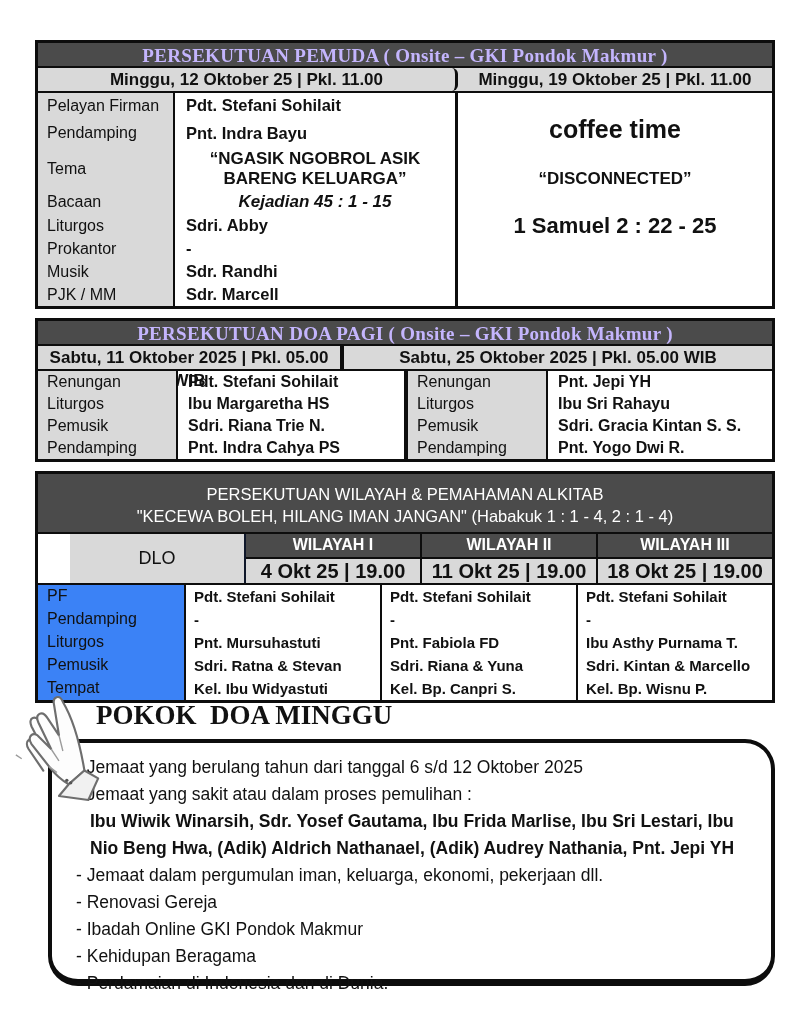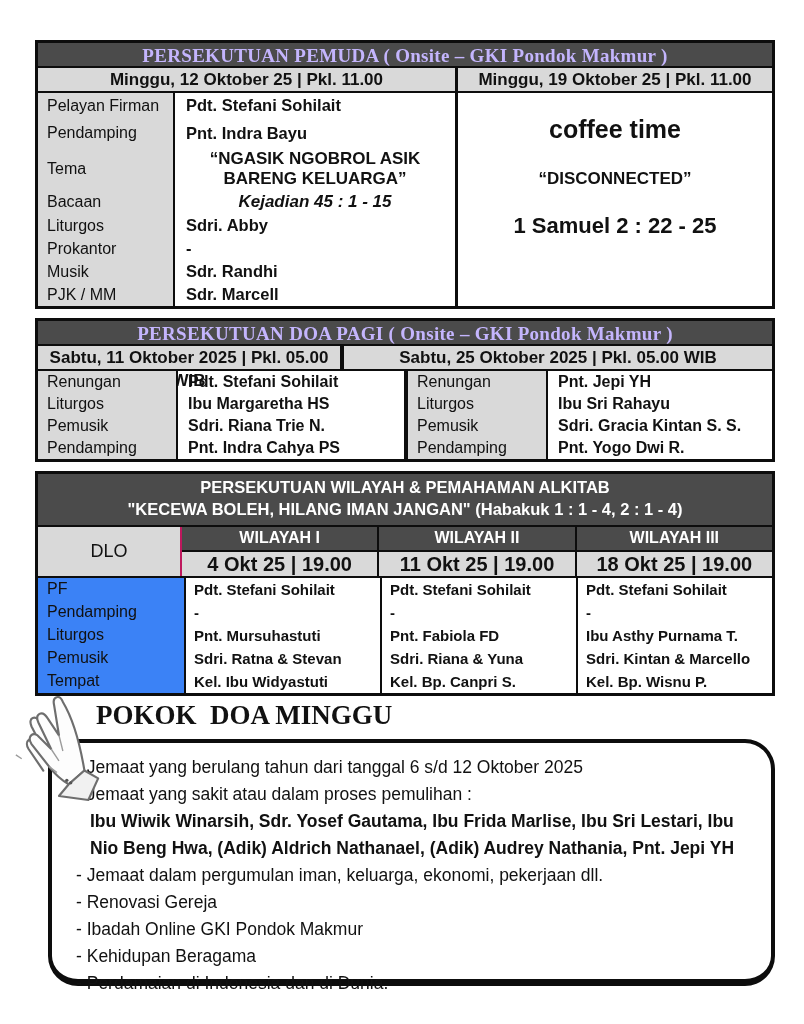--- a/index.html
+++ b/index.html
@@ -12,21 +12,21 @@
   .tbl + .tbl { margin-top:9px; }
   .tbl-title { background:#4b4b4b; color:#c4b5fd; text-align:center;
                font-family:"Liberation Serif", serif; font-weight:bold;
                font-size:19px; height:25px; line-height:25px;
                border-bottom:2px solid #0d0d0d; letter-spacing:.3px; }
   .dates-row { display:flex; background:#d9d9d9; border-bottom:2px solid #0d0d0d;
                font-weight:bold; font-size:17px; }
   .date-cell { height:23px; line-height:23px; text-align:center; }
 
   
-  .t1-dates-left { width:420px; border-right:3px solid #0d0d0d; }
+  .t1-dates-left { width:420px; border-right:3px solid #0d0d0d;border-radius:6px; }
   .t1-dates-right { flex:1; }
   .t1-body { display:flex; }
   .t1-grid { width:420px; border-right:3px solid #0d0d0d; }
   .t1-row { display:flex; }
   .t1-row .lab { width:137px; background:#d9d9d9; border-right:2px solid #0d0d0d;
                  display:flex; align-items:center; padding-left:9px; font-size:16px; }
   .t1-row .val { flex:1; display:flex; align-items:center; padding-left:11px;
                  font-weight:bold; font-size:16.5px; }
   .t1-row:nth-of-type(1){height:25px} .t1-row:nth-of-type(2){height:30px}
   .t1-row:nth-of-type(3){height:42px} .t1-row:nth-of-type(4){height:24px}
@@ -48,27 +48,27 @@
   .t2-body { display:flex; }
   .t2-half { width:370px; border-right:4px solid #0d0d0d; }
   .t2-half:last-child { width:auto; flex:1; border-right:none; }
   .t2-row { display:flex; height:22px; }
   .t2-row .lab { width:140px; background:#d9d9d9; border-right:2px solid #0d0d0d;
                  display:flex; align-items:center; padding-left:9px; font-size:16px; }
   .t2-row .val { flex:1; display:flex; align-items:center; padding-left:10px;
                  font-weight:bold; font-size:16px; }
 
   
-  .t3-title { background:#4b4b4b; color:#fff; text-align:center; font-weight:bold;
-              font-size:16.5px; line-height:1.32; padding:3px 0 4px;
+  .t3-title { background:#4b4b4b; color:#fff; text-align:center; font-weight:normal;
+              font-size:16.5px; line-height:1.32; padding:10px 0 4px;
               border-bottom:2px solid #0d0d0d; }
   .t3-head { display:flex; border-bottom:2px solid #0d0d0d; }
-  .t3-corner { width:144px; background:#d9d9d9; border-right:2px solid #be185d;
+  .t3-corner { width:176px; background:#d9d9d9; border-right:2px solid #0f172a;
                display:flex; align-items:center; justify-content:center;
-               font-size:18px; }
+               font-size:18px;margin-left:32px; }
   .t3-cols { flex:1; }
   .t3-names { display:flex; height:25px; border-bottom:2px solid #0d0d0d; }
   .t3-name { flex:1; background:#4b4b4b; color:#fff; font-weight:bold; font-size:16px;
              display:flex; align-items:center; justify-content:center;
              border-right:2px solid #0d0d0d; }
   .t3-name:last-child { border-right:none; }
   .t3-datecells { display:flex; height:24px; background:#d9d9d9; }
   .t3-date { flex:1; font-weight:bold; font-size:20px; text-align:center;
              line-height:24px; border-right:2px solid #0d0d0d; }
   .t3-date:last-child { border-right:none; }

